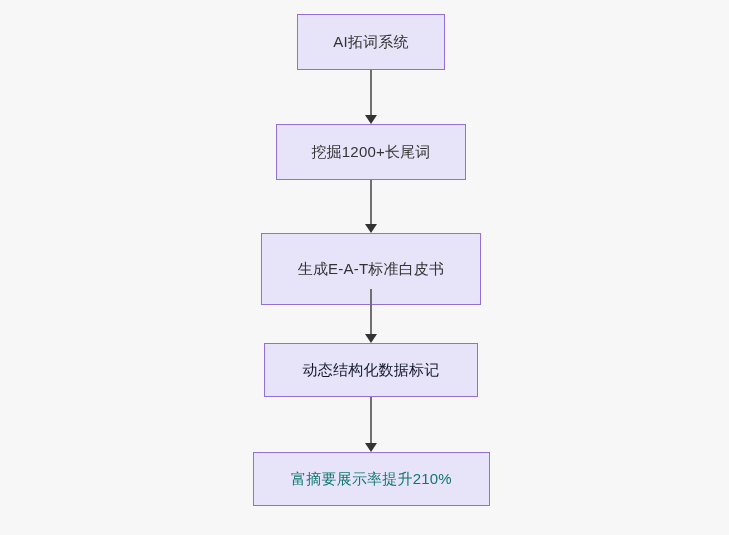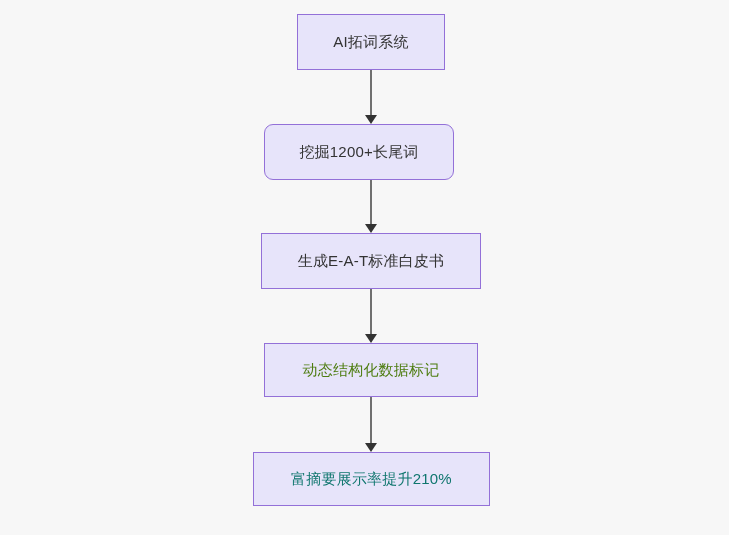--- a/index.html
+++ b/index.html
@@ -64,39 +64,39 @@
 
   <div class="node" style="left: 297px; top: 14px; width: 148px; height: 56px; background: rgb(231, 228, 250); border-color: rgb(147, 112, 216); color: rgb(51, 51, 51);">
     <span class="node-label">AI拓词系统</span>
   </div>
 
   <div class="edge" style="left: 362px; top: 70px; height: 54px;">
     <div class="edge-line" style="height: 46px; background: rgb(112, 112, 112);"></div>
     <div class="edge-head" style="top: 45px; border-top-color: rgb(51, 51, 51);"></div>
   </div>
 
-  <div class="node" style="left: 264px; top: 124px; width: 190px; height: 56px; background: rgb(231, 228, 250); border-color: rgb(147, 112, 216); color: rgb(51, 51, 51); border-radius: 9px;">
+  <div class="node" style="left: 276px; top: 124px; width: 190px; height: 56px; background: rgb(231, 228, 250); border-color: rgb(147, 112, 216); color: rgb(51, 51, 51);">
     <span class="node-label">挖掘1200+长尾词</span>
   </div>
 
   <div class="edge" style="left: 362px; top: 180px; height: 53px;">
     <div class="edge-line" style="height: 45px; background: rgb(112, 112, 112);"></div>
     <div class="edge-head" style="top: 44px; border-top-color: rgb(51, 51, 51);"></div>
   </div>
 
-  <div class="node" style="left: 261px; top: 233px; width: 220px; height: 56px; background: rgb(231, 228, 250); border-color: rgb(147, 112, 216); color: rgb(51, 51, 51);">
+  <div class="node" style="left: 261px; top: 233px; width: 220px; height: 72px; background: rgb(231, 228, 250); border-color: rgb(147, 112, 216); color: rgb(51, 51, 51);">
     <span class="node-label">生成E-A-T标准白皮书</span>
   </div>
 
   <div class="edge" style="left: 362px; top: 289px; height: 54px;">
     <div class="edge-line" style="height: 46px; background: rgb(112, 112, 112);"></div>
     <div class="edge-head" style="top: 45px; border-top-color: rgb(51, 51, 51);"></div>
   </div>
 
-  <div class="node" style="left: 264px; top: 343px; width: 214px; height: 54px; background: rgb(231, 228, 250); border-color: rgb(147, 112, 216); color: #4d7c0f;">
+  <div class="node" style="left: 264px; top: 343px; width: 214px; height: 54px; background: rgb(231, 228, 250); border-color: rgb(147, 112, 216); color: #0f172a;">
     <span class="node-label">动态结构化数据标记</span>
   </div>
 
   <div class="edge" style="left: 362px; top: 397px; height: 55px;">
     <div class="edge-line" style="height: 47px; background: rgb(112, 112, 112);"></div>
     <div class="edge-head" style="top: 46px; border-top-color: rgb(51, 51, 51);"></div>
   </div>
 
   <div class="node" style="left: 253px; top: 452px; width: 237px; height: 54px; background: rgb(231, 228, 250); border-color: rgb(147, 112, 216); color: #0f766e;">
     <span class="node-label">富摘要展示率提升210%</span>

